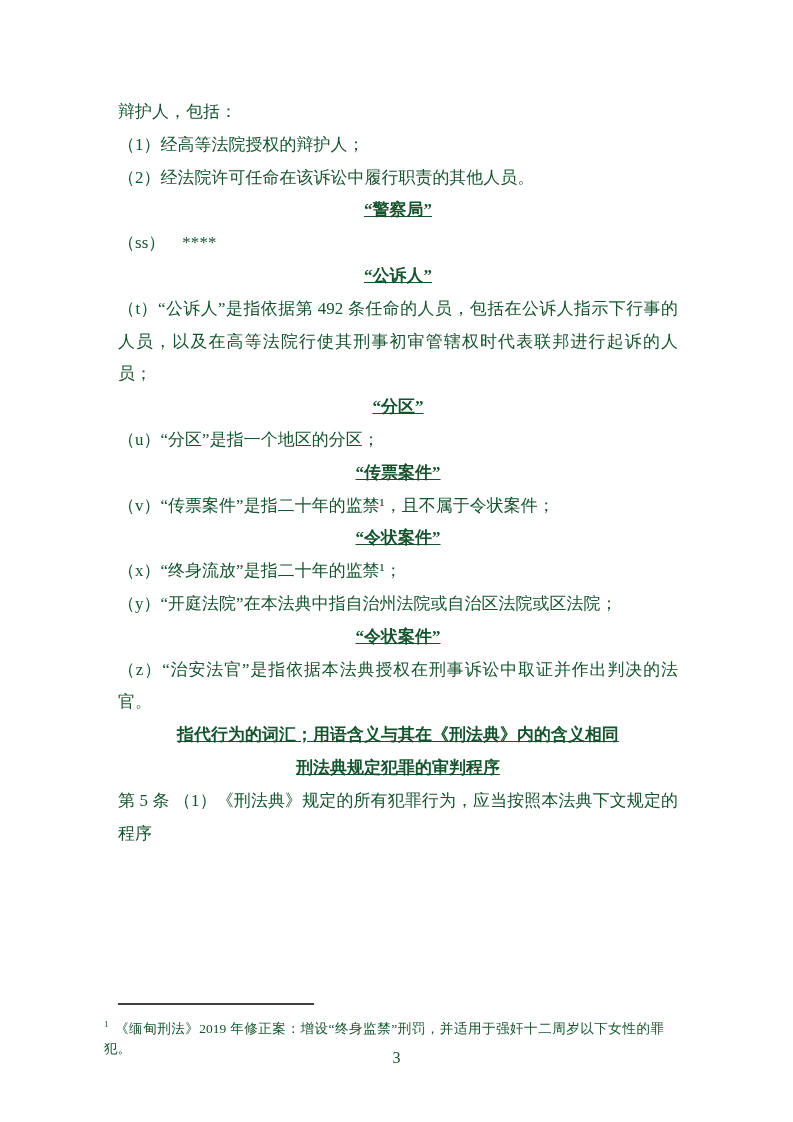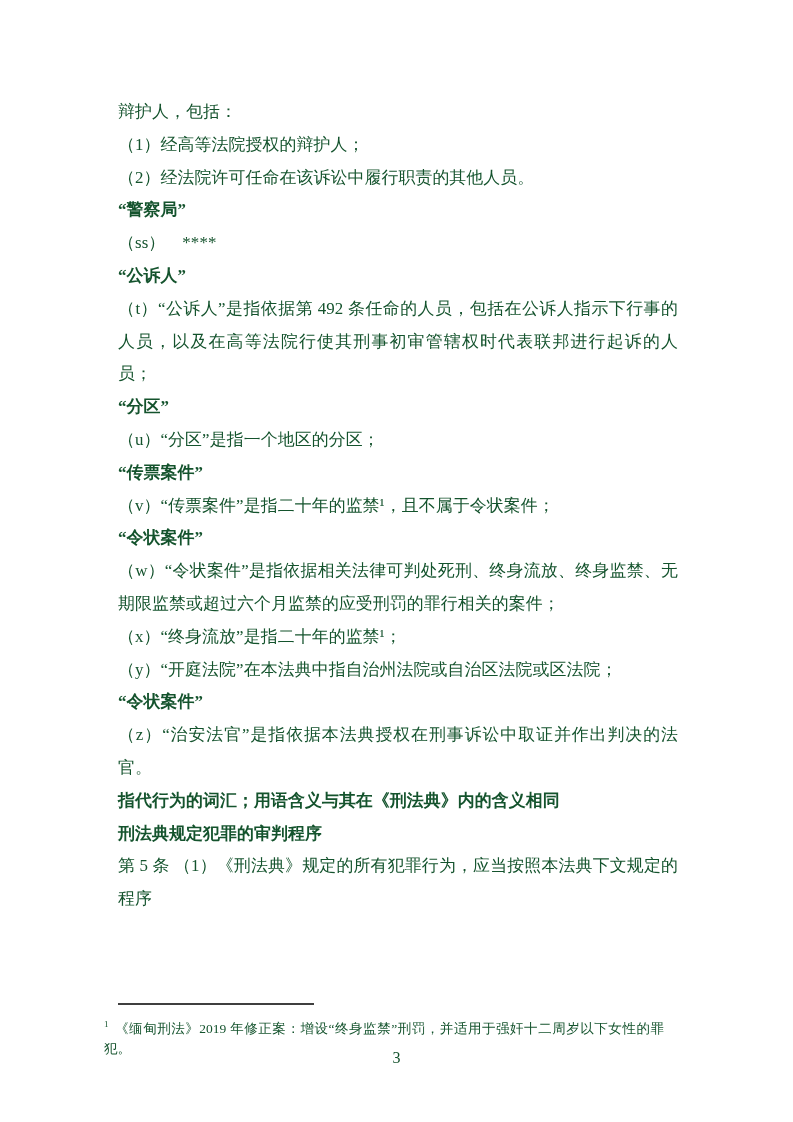--- a/index.html
+++ b/index.html
@@ -19,21 +19,22 @@
     line-height:32.8px;
     text-align:justify;
     text-justify:inter-character;
     letter-spacing:0.1px;
   }
   .body-text p{margin:0;padding:0;}
   .para{text-indent:0;}
   .heading{
     font-weight:bold;
     padding-left:27px;
-    text-align:left;
+    text-align:center;
+    text-decoration:underline;
   }
   .footnote-rule{
     position:absolute;
     left:118px;top:1003px;
     width:196px;height:0;
     border-top:2px solid #3f3f3f;
   }
   .footnote{
     position:absolute;
     left:104px;top:1014px;width:560px;
@@ -65,21 +66,20 @@
     <p class="para">（2）经法院许可任命在该诉讼中履行职责的其他人员。</p>
     <p class="heading">“警察局”</p>
     <p class="para">（ss）　****</p>
     <p class="heading">“公诉人”</p>
     <p class="para">（t）“公诉人”是指依据第 492 条任命的人员，包括在公诉人指示下行事的人员，以及在高等法院行使其刑事初审管辖权时代表联邦进行起诉的人员；</p>
     <p class="heading">“分区”</p>
     <p class="para">（u）“分区”是指一个地区的分区；</p>
     <p class="heading">“传票案件”</p>
     <p class="para">（v）“传票案件”是指二十年的监禁¹，且不属于令状案件；</p>
     <p class="heading">“令状案件”</p>
-    <p class="para">（w）“令状案件”是指依据相关法律可判处死刑、终身流放、终身监禁、无期限监禁或超过六个月监禁的应受刑罚的罪行相关的案件；</p>
     <p class="para">（x）“终身流放”是指二十年的监禁¹；</p>
     <p class="para">（y）“开庭法院”在本法典中指自治州法院或自治区法院或区法院；</p>
     <p class="heading">“令状案件”</p>
     <p class="para">（z）“治安法官”是指依据本法典授权在刑事诉讼中取证并作出判决的法官。</p>
     <p class="heading">指代行为的词汇；用语含义与其在《刑法典》内的含义相同</p>
     <p class="heading">刑法典规定犯罪的审判程序</p>
     <p class="para">第 5 条 （1）《刑法典》规定的所有犯罪行为，应当按照本法典下文规定的程序</p>
   </div>
 
   <div class="footnote-rule"></div>

